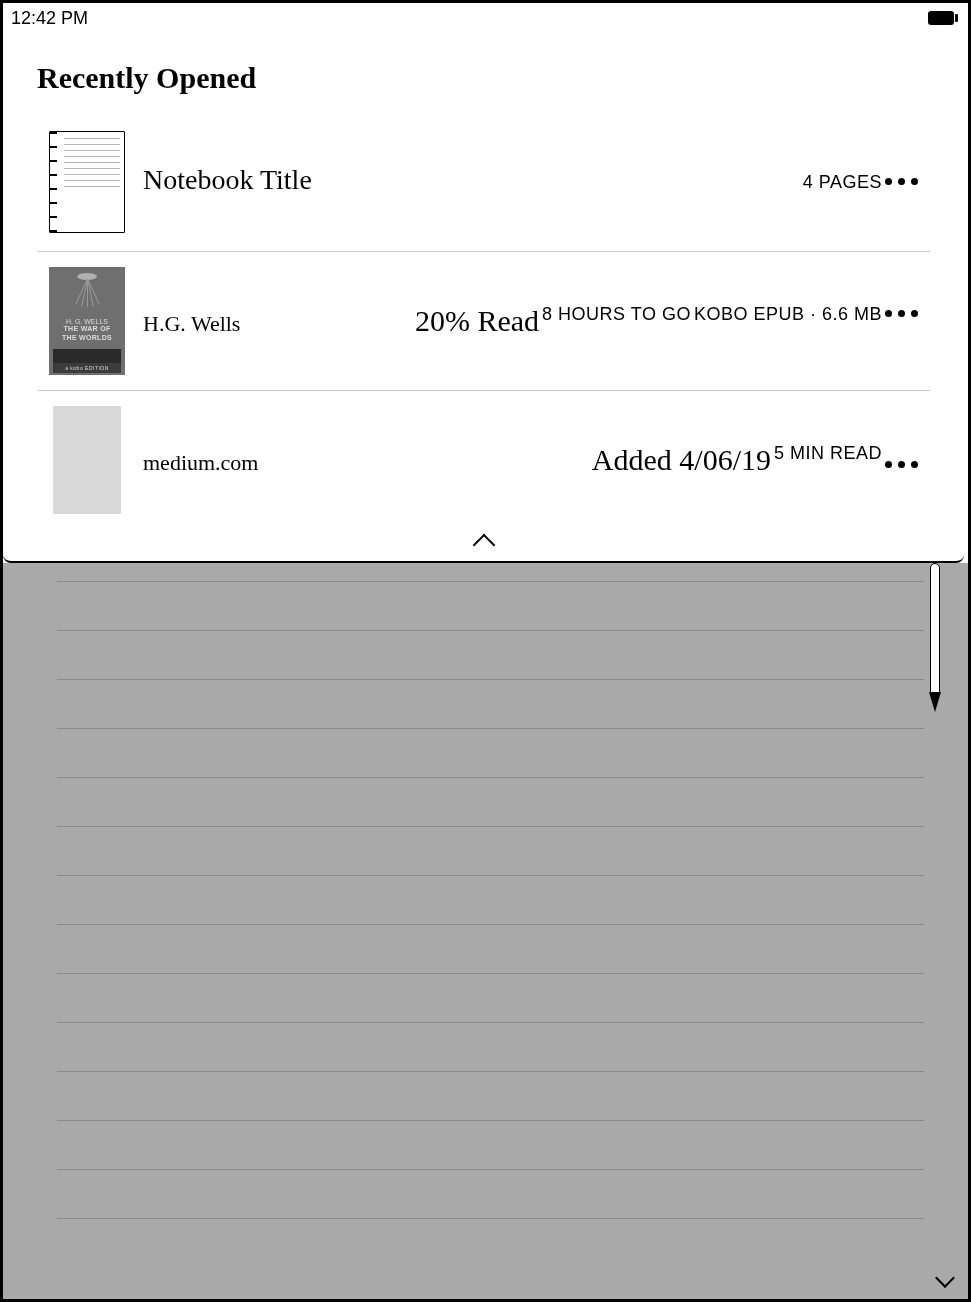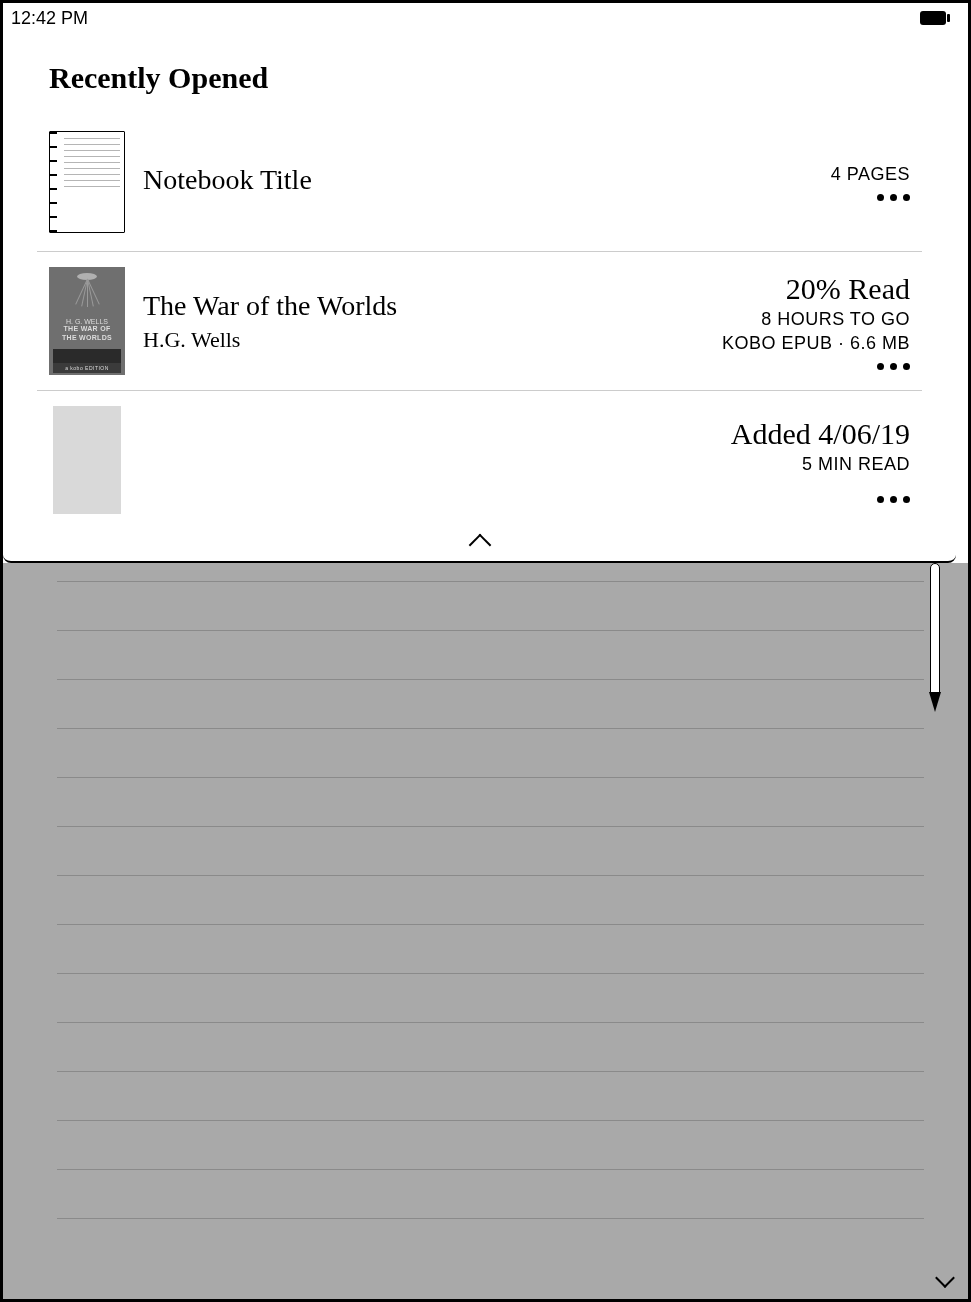--- a/index.html
+++ b/index.html
@@ -1,26 +1,26 @@
 <!DOCTYPE html>
 <html><head>
   <meta charset="utf-8">
   <style>
     * { box-sizing: border-box; margin: 0; padding: 0; }
     html, body { width: 971px; height: 1302px; font-family: Georgia, 'Times New Roman', serif; background: #fff; }
     .device { width: 971px; height: 1302px; position: relative; border: 3px solid #000; }
 
     
-    .panel-top { position: absolute; top: 0; left: 0; right: 12px; height: 560px; background: #fff; border-bottom: 2px solid #000; z-index: 2; border-radius: 0 0 8px 8px; }
+    .panel-top { position: absolute; top: 0; left: 0; right: 4px; height: 560px; background: #fff; border-bottom: 2px solid #000; z-index: 2; border-radius: 0 0 8px 8px; }
 
     .statusbar { display: flex; justify-content: space-between; align-items: center; padding: 4px 10px 0 8px; font-family: Arial, Helvetica, sans-serif; font-size: 18px; height: 26px; }
     .battery { width: 26px; height: 14px; background: #000; border-radius: 3px; position: relative; }
     .battery::after { content: ""; position: absolute; right: -4px; top: 3px; width: 3px; height: 8px; background: #000; border-radius: 1px; }
 
-    .section-title { font-size: 30px; font-weight: 700; padding: 32px 34px 18px 34px; margin-left: 12px; }
+    .section-title { font-size: 30px; font-weight: 700; padding: 32px 34px 18px 34px; }
 
     .list { padding: 0 34px; }
     .row { display: flex; align-items: center; gap: 18px; padding: 18px 12px; border-bottom: 1px solid #ccc; min-height: 120px; }
     .row:last-of-type { border-bottom: none; }
 
     .thumb { width: 76px; height: 102px; flex: 0 0 76px; display: flex; align-items: center; justify-content: center; }
     .thumb-notebook { border: 1px solid #000; background: #fff; border-radius: 1px; position: relative; padding: 6px 4px 4px 10px; display: flex; flex-direction: column; gap: 5px; }
     .thumb-notebook::before { content: ""; position: absolute; left: -1px; top: 0; bottom: 0; width: 8px; background: repeating-linear-gradient(to bottom, #000 0 2px, transparent 2px 14px); }
     .thumb-notebook .nbl { height: 1px; background: #b5b5b5; margin-left: 4px; }
 
@@ -31,21 +31,21 @@
     .thumb-book .bt { font-weight: bold; line-height: 1.15; letter-spacing: 0.3px; }
     .thumb-book .city { height: 14px; background: repeating-linear-gradient(to right, #2a2a2a 0 4px, #2a2a2a 4px 5px, transparent 5px 7px), linear-gradient(#2a2a2a, #2a2a2a); background-position: bottom; background-repeat: no-repeat; }
     .thumb-book .ed { background: #3b3b3b; font-size: 5px; padding: 2px 0; letter-spacing: 0.5px; }
 
     .thumb-blank { width: 68px; height: 108px; background: #d9d9d9; }
 
     .mid { flex: 1; min-width: 0; }
     .mid .title { font-size: 28px; line-height: 1.2; }
     .mid .sub  { font-size: 22px; margin-top: 5px; }
 
-    .right { text-align: right; flex: 0 0 auto; font-family: Arial, Helvetica, sans-serif; white-space: nowrap; display: flex; flex-direction: column; align-items: flex-end; gap: 3px; }
+    .right { text-align: right; flex: 0 0 auto; font-family: Arial, Helvetica, sans-serif; white-space: nowrap; display: flex; flex-direction: row; gap: 3px; }
     .right .meta-serif { font-family: Georgia, serif; font-size: 30px; }
     .right .meta-sans  { font-size: 18px; letter-spacing: 0.5px; }
     .dots { display: flex; gap: 6px; padding-top: 6px; }
     .dots span { width: 7px; height: 7px; background: #000; border-radius: 50%; }
 
     .collapse-handle { position: absolute; bottom: 4px; left: 0; right: 0; text-align: center; }
     .chev-up { display: inline-block; width: 16px; height: 16px; border-left: 2.5px solid #000; border-top: 2.5px solid #000; transform: rotate(45deg); }
 
     
     .notebook-area { position: absolute; top: 560px; left: 0; right: 0; bottom: 0; background: #a9a9a9; padding: 18px 44px 0 54px; }
@@ -120,40 +120,40 @@
               <div class="bt">THE WAR OF</div>
               <div class="bt">THE WORLDS</div>
             </div>
             <div>
               <div class="city"></div>
               <div class="ed">a kobo EDITION</div>
             </div>
           </div>
         </div>
         <div class="mid">
-          <div class="title">The War of the Worlds</div>
           <div class="sub">H.G. Wells</div>
         </div>
         <div class="right">
           <div class="meta-serif">20% Read</div>
           <div class="meta-sans">8 HOURS TO GO</div>
           <div class="meta-sans">KOBO EPUB · 6.6 MB</div>
           <div class="dots">
               <span></span>
               <span></span>
               <span></span>
             </div>
         </div>
       </div>
 
       <div class="row">
         <div class="thumb">
           <div class="thumb-blank"></div>
         </div>
         <div class="mid">
+          <div class="sub">medium.com</div>
         </div>
         <div class="right">
           <div class="meta-serif">Added 4/06/19</div>
           <div class="meta-sans">5 MIN READ</div>
           <div class="dots" style="padding-top:18px;">
               <span></span>
               <span></span>
               <span></span>
             </div>
         </div>

